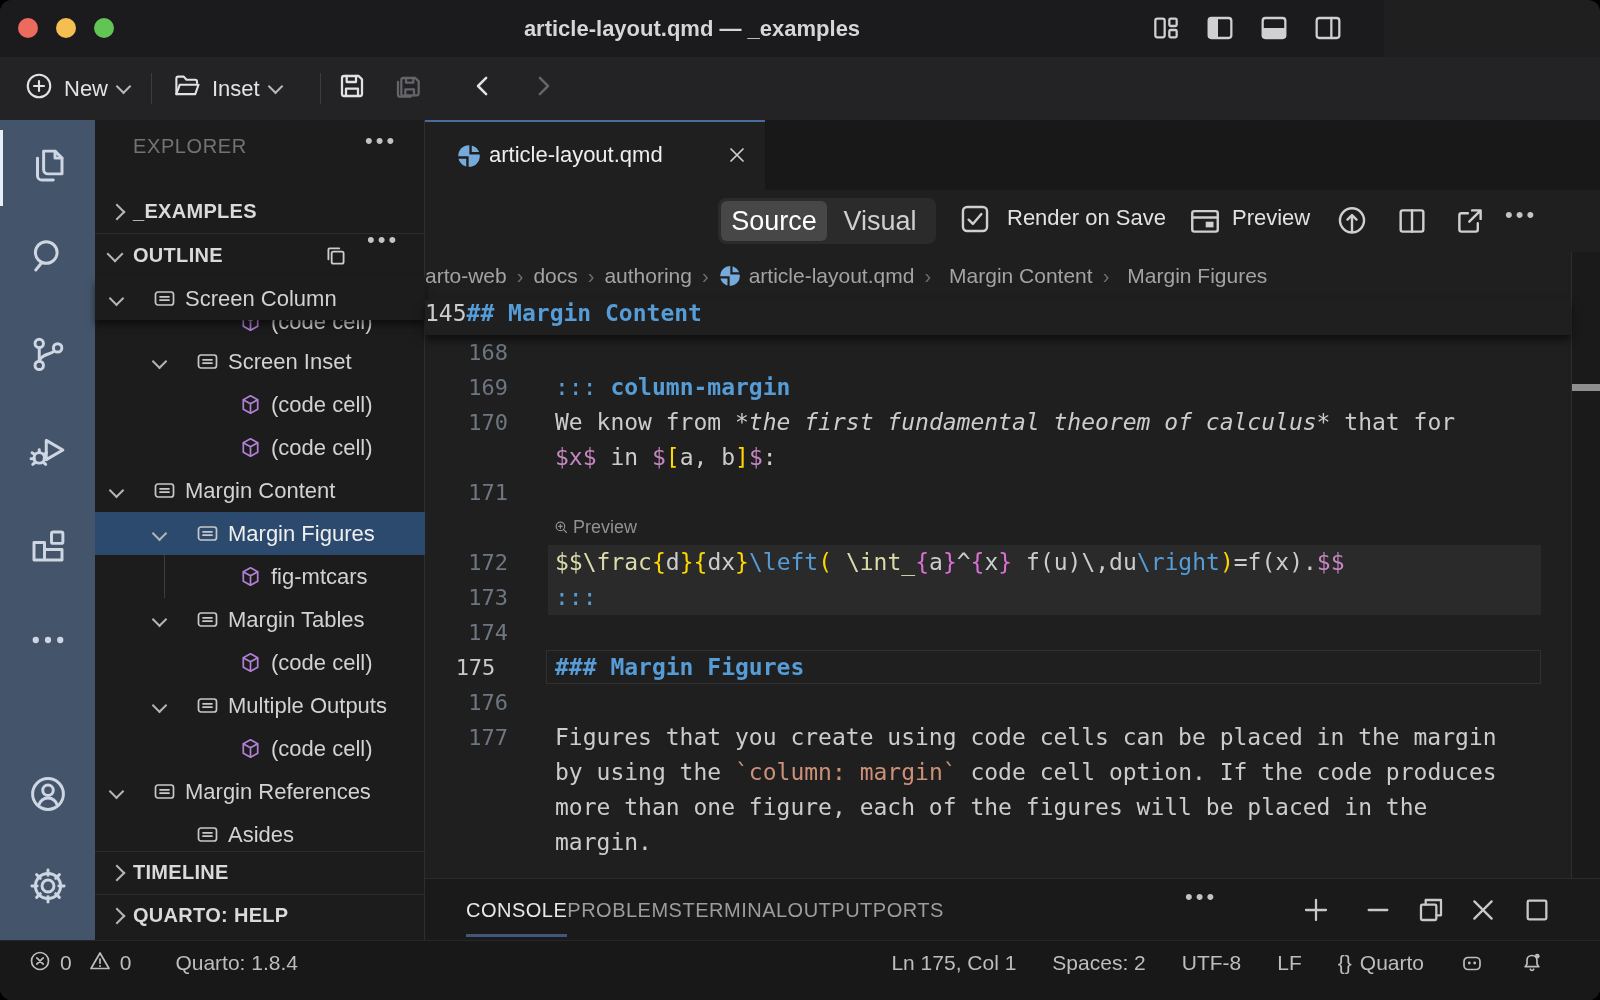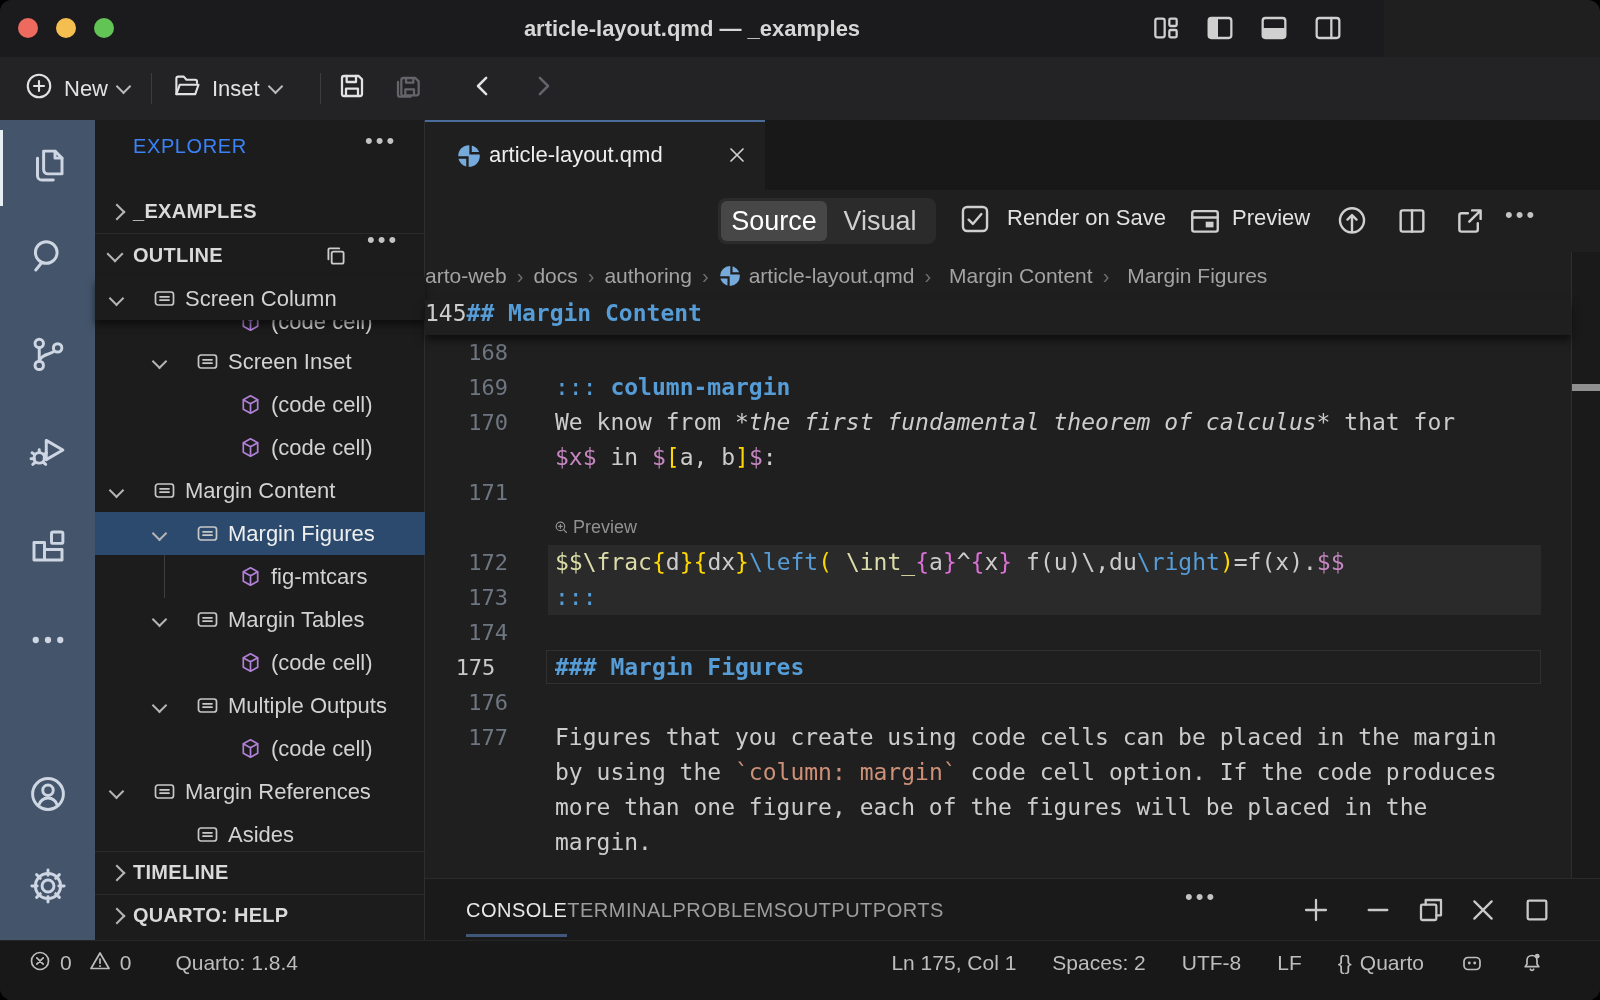--- a/index.html
+++ b/index.html
@@ -22,21 +22,21 @@
   .dim{color:#64646a;}
   
   .activitybar{position:absolute;left:0;top:120px;width:95px;height:820px;background:#44546a;}
   .ab-item{position:absolute;left:0;width:95px;height:88px;display:flex;align-items:center;justify-content:center;color:#cdd6e2;}
   .ab-item svg{width:42px;height:42px;}
   .ab-active-bar{position:absolute;left:0;top:10px;width:3px;height:76px;background:#e8eef5;}
   
   .sidebar{position:absolute;left:95px;top:120px;width:330px;height:820px;background:#1c1c1c;border-right:1px solid #2e2e30;box-sizing:border-box;}
   .sb-row{position:absolute;left:0;width:330px;height:43px;}
   .sb-label{position:absolute;font-size:20px;font-weight:700;color:#dadada;line-height:43px;letter-spacing:.3px;}
-  .sb-title{position:absolute;left:38px;top:15px;font-size:20px;color:#3b82f6;letter-spacing:.6px;}
+  .sb-title{position:absolute;left:38px;top:15px;font-size:20px;color:#737373;letter-spacing:.6px;}
   .dots{letter-spacing:3px;color:#c3c3c3;font-size:22px;}
   .chev{position:absolute;width:10px;height:10px;border-right:2px solid #b5b5b5;border-bottom:2px solid #b5b5b5;}
   .chev.down{transform:rotate(45deg);}
   .chev.right{transform:rotate(-45deg);}
   .sb-div{position:absolute;left:0;width:330px;height:1px;background:#2b2b2b;}
   .tree-row{position:absolute;left:0;width:330px;height:43px;}
   .tree-row.selected{background:#2b4a6d;}
   .tree-row .t-chev{position:absolute;top:16px;width:9px;height:9px;border-right:2px solid #b5b5b5;border-bottom:2px solid #b5b5b5;transform:rotate(45deg);}
   .tree-row .t-icon{position:absolute;top:10px;width:23px;height:23px;}
   .tree-row .t-label{position:absolute;top:0;font-size:22px;line-height:43px;color:#d2d2d2;white-space:nowrap;}
@@ -572,22 +572,22 @@
       </div>
 
     <div class="sb-gutter">
       <div class="sb-thumb"></div>
     </div>
   </div>
 
   <div class="panel">
     <div class="panel-tabs" id="panel-tabs">
         <span class="ptab active">CONSOLE</span>
+        <span class="ptab">PROBLEMS</span>
         <span class="ptab">TERMINAL</span>
-        <span class="ptab">PROBLEMS</span>
         <span class="ptab">OUTPUT</span>
         <span class="ptab">PORTS</span>
       </div>
     <span class="dots" style="position:absolute;left:760px;top:5px">•••</span>
     <span class="panel-ic" style="left:875px"><svg class="ln" viewBox="0 0 24 24">
           <path d="M12 4.5v15M4.5 12h15"></path>
         </svg></span>
     <span class="panel-ic" style="left:937px"><svg class="ln" viewBox="0 0 24 24">
           <path d="M5 12h14"></path>
         </svg></span>

